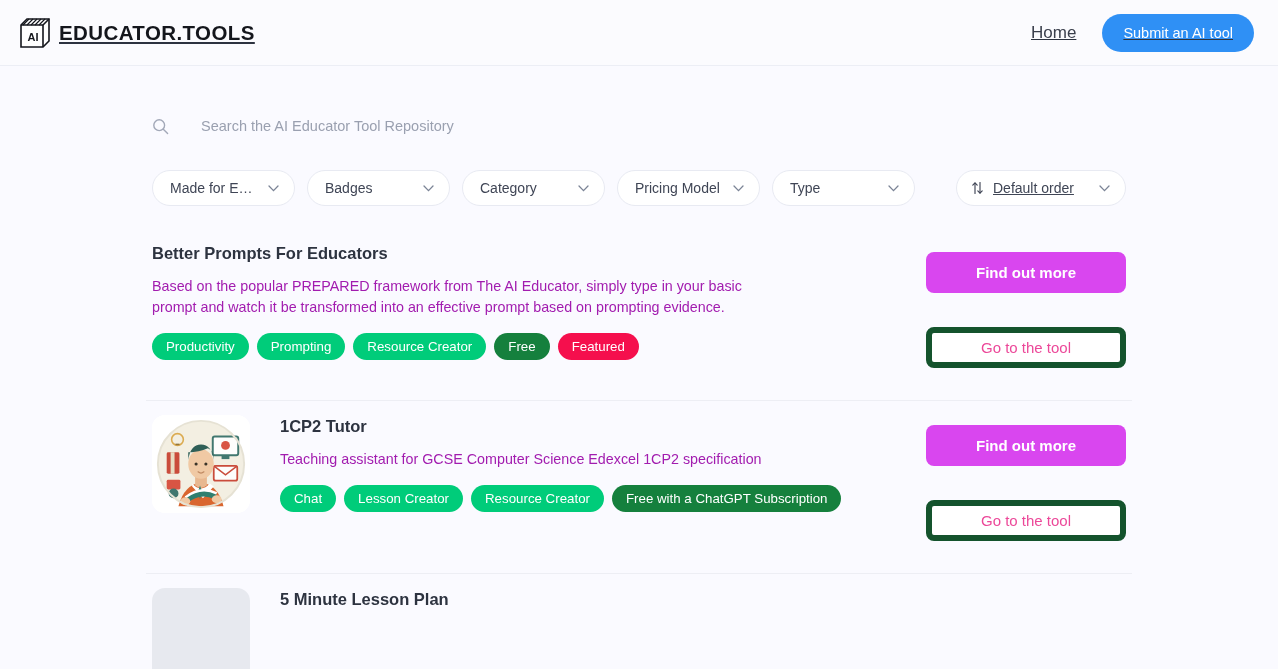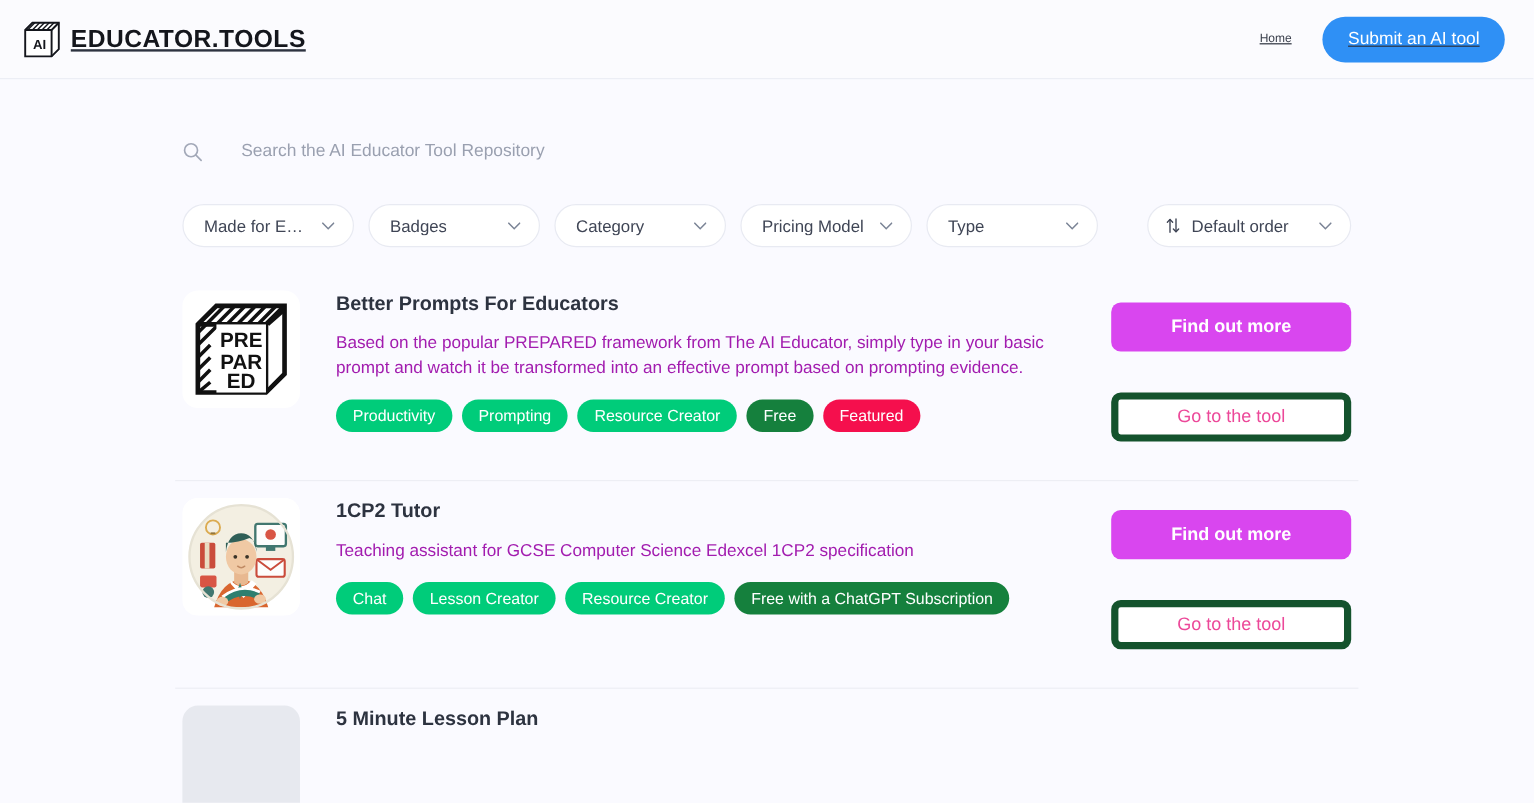--- a/index.html
+++ b/index.html
@@ -46,21 +46,21 @@
     white-space: nowrap;
   }
 
   .nav {
     display: flex;
     align-items: center;
     gap: 26px;
   }
 
   .nav-link {
-    font-size: 10px;
+    font-size: 17px;
     color: #3a3f4c;
     text-decoration: none;
     cursor: pointer;
     white-space: nowrap;
   }
 
   .submit-btn {
     background: #2f90f5;
     color: #ffffff;
     border: none;
@@ -133,21 +133,21 @@
   .pill.w-badge { width: 143px; }
   .pill.w-cat   { width: 143px; justify-content: space-between; }
   .pill.w-price { width: 143px; }
   .pill.w-type  { width: 143px; }
 
   .pill.sort {
     width: 170px;
     margin-left: auto;
     padding-left: 14px;
   }
-  .sort-left { display: flex; align-items: center; gap: 9px; }
+  .sort-left { display: flex; align-items: center; gap: 9px; text-decoration: underline; }
 
   .chev { flex: 0 0 auto; display: block; }
 
   
   .tool-list { margin-top: 22px; }
 
   .tool-card {
     display: flex;
     align-items: flex-start;
     gap: 30px;
@@ -332,38 +332,20 @@
         <path d="M1 1 L5.5 5.6 L10 1" fill="none" stroke="#7b8496" stroke-width="1.3" stroke-linecap="round"></path>
       </svg>
     </div>
 
   </div>
 
   <div class="tool-list">
 
     <div class="tool-card">
 
-      <div class="thumb">
-        <svg width="86" height="86" viewBox="0 0 100 100">
-          <g stroke="#111111" stroke-width="4.5" fill="none">
-            <path d="M8 26 L26 8 L92 8 L92 74 L74 92 L8 92 Z" fill="#ffffff"></path>
-            <path d="M8 26 L74 26 L74 92"></path>
-            <path d="M74 26 L92 8"></path>
-            <path d="M34 8 L16 26 M44 8 L26 26 M54 8 L36 26 M64 8 L46 26 M74 8 L56 26 M84 8 L66 26 M92 12 L76 26" stroke-width="3.4"></path>
-            <path d="M8 36 L8 26 M12 46 L8 42 M8 56 L8 46 M8 76 L8 62 M8 92 L8 82" stroke-width="0"></path>
-            <path d="M8 34 L16 26 M8 46 L28 26 M8 58 L20 46 M8 70 L20 58 M8 82 L20 70 M8 92 L20 82" stroke-width="3.4"></path>
-          </g>
-          <rect x="26" y="26" width="48" height="66" fill="#ffffff"></rect>
-          <g font-family="Liberation Sans, sans-serif" font-size="20" font-weight="700" fill="#111111" text-anchor="middle">
-            <text x="50" y="48">PRE</text>
-            <text x="50" y="69">PAR</text>
-            <text x="50" y="88">ED</text>
-          </g>
-        </svg>
-      </div>
 
       <div class="tool-body">
         <div class="tool-title">Better Prompts For Educators</div>
         <div class="tool-desc">Based on the popular PREPARED framework from The AI Educator, simply type in your basic prompt and watch it be transformed into an effective prompt based on prompting evidence.</div>
         <div class="tag-row">
           <span class="tag green">Productivity</span>
           <span class="tag green">Prompting</span>
           <span class="tag green">Resource Creator</span>
           <span class="tag yellow">Free</span>
           <span class="tag featured">Featured</span>

